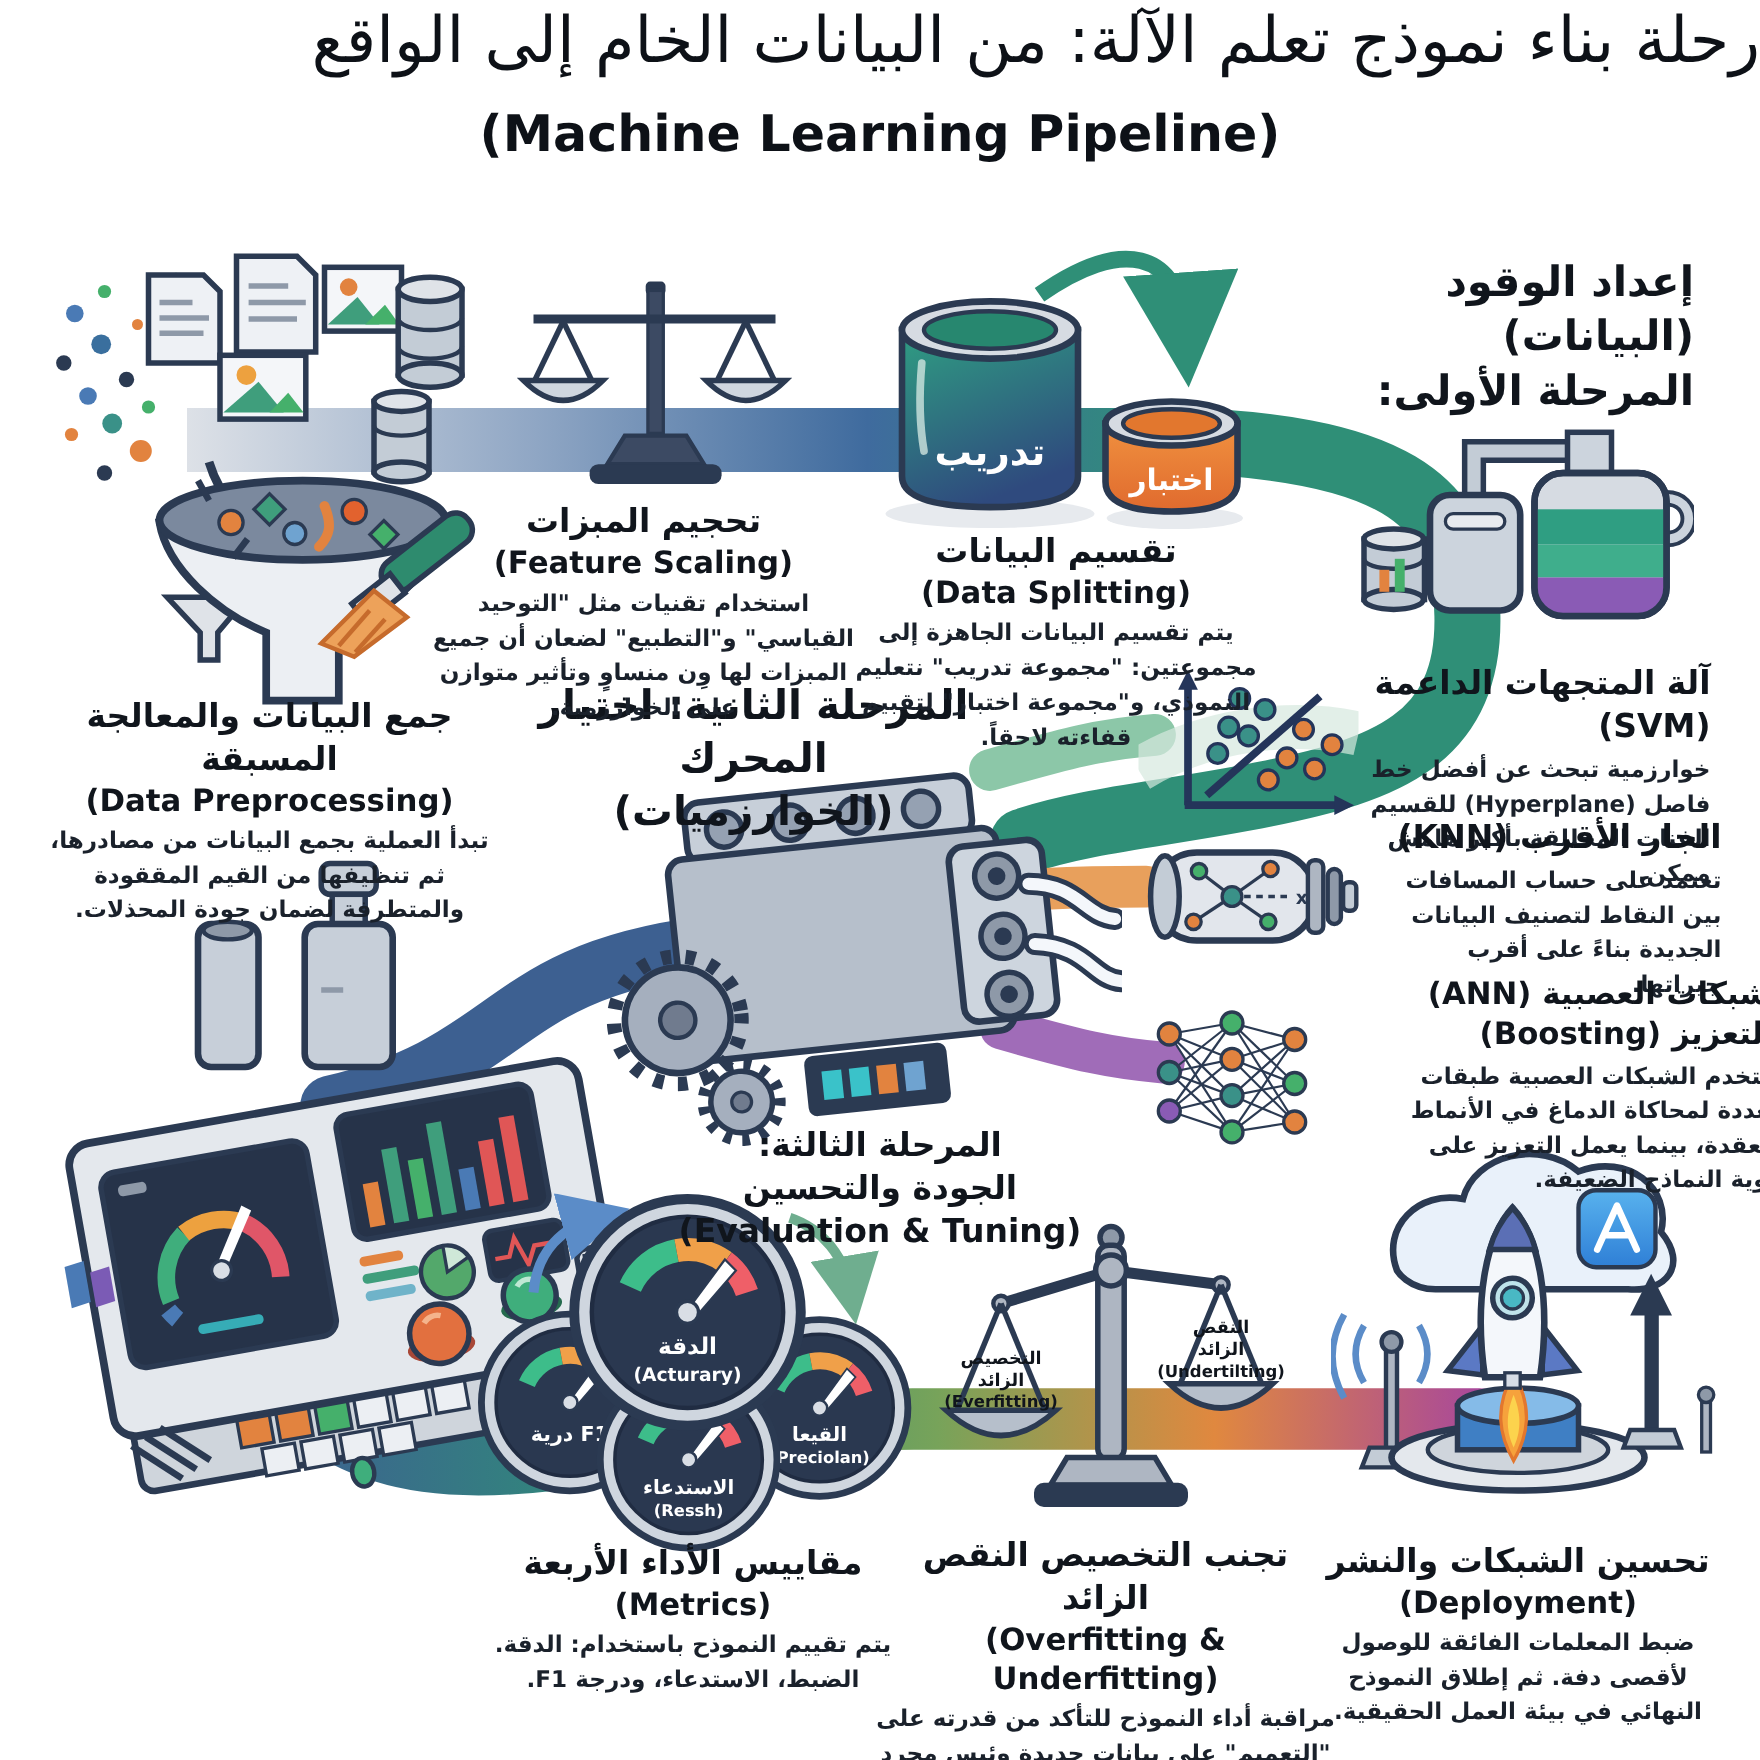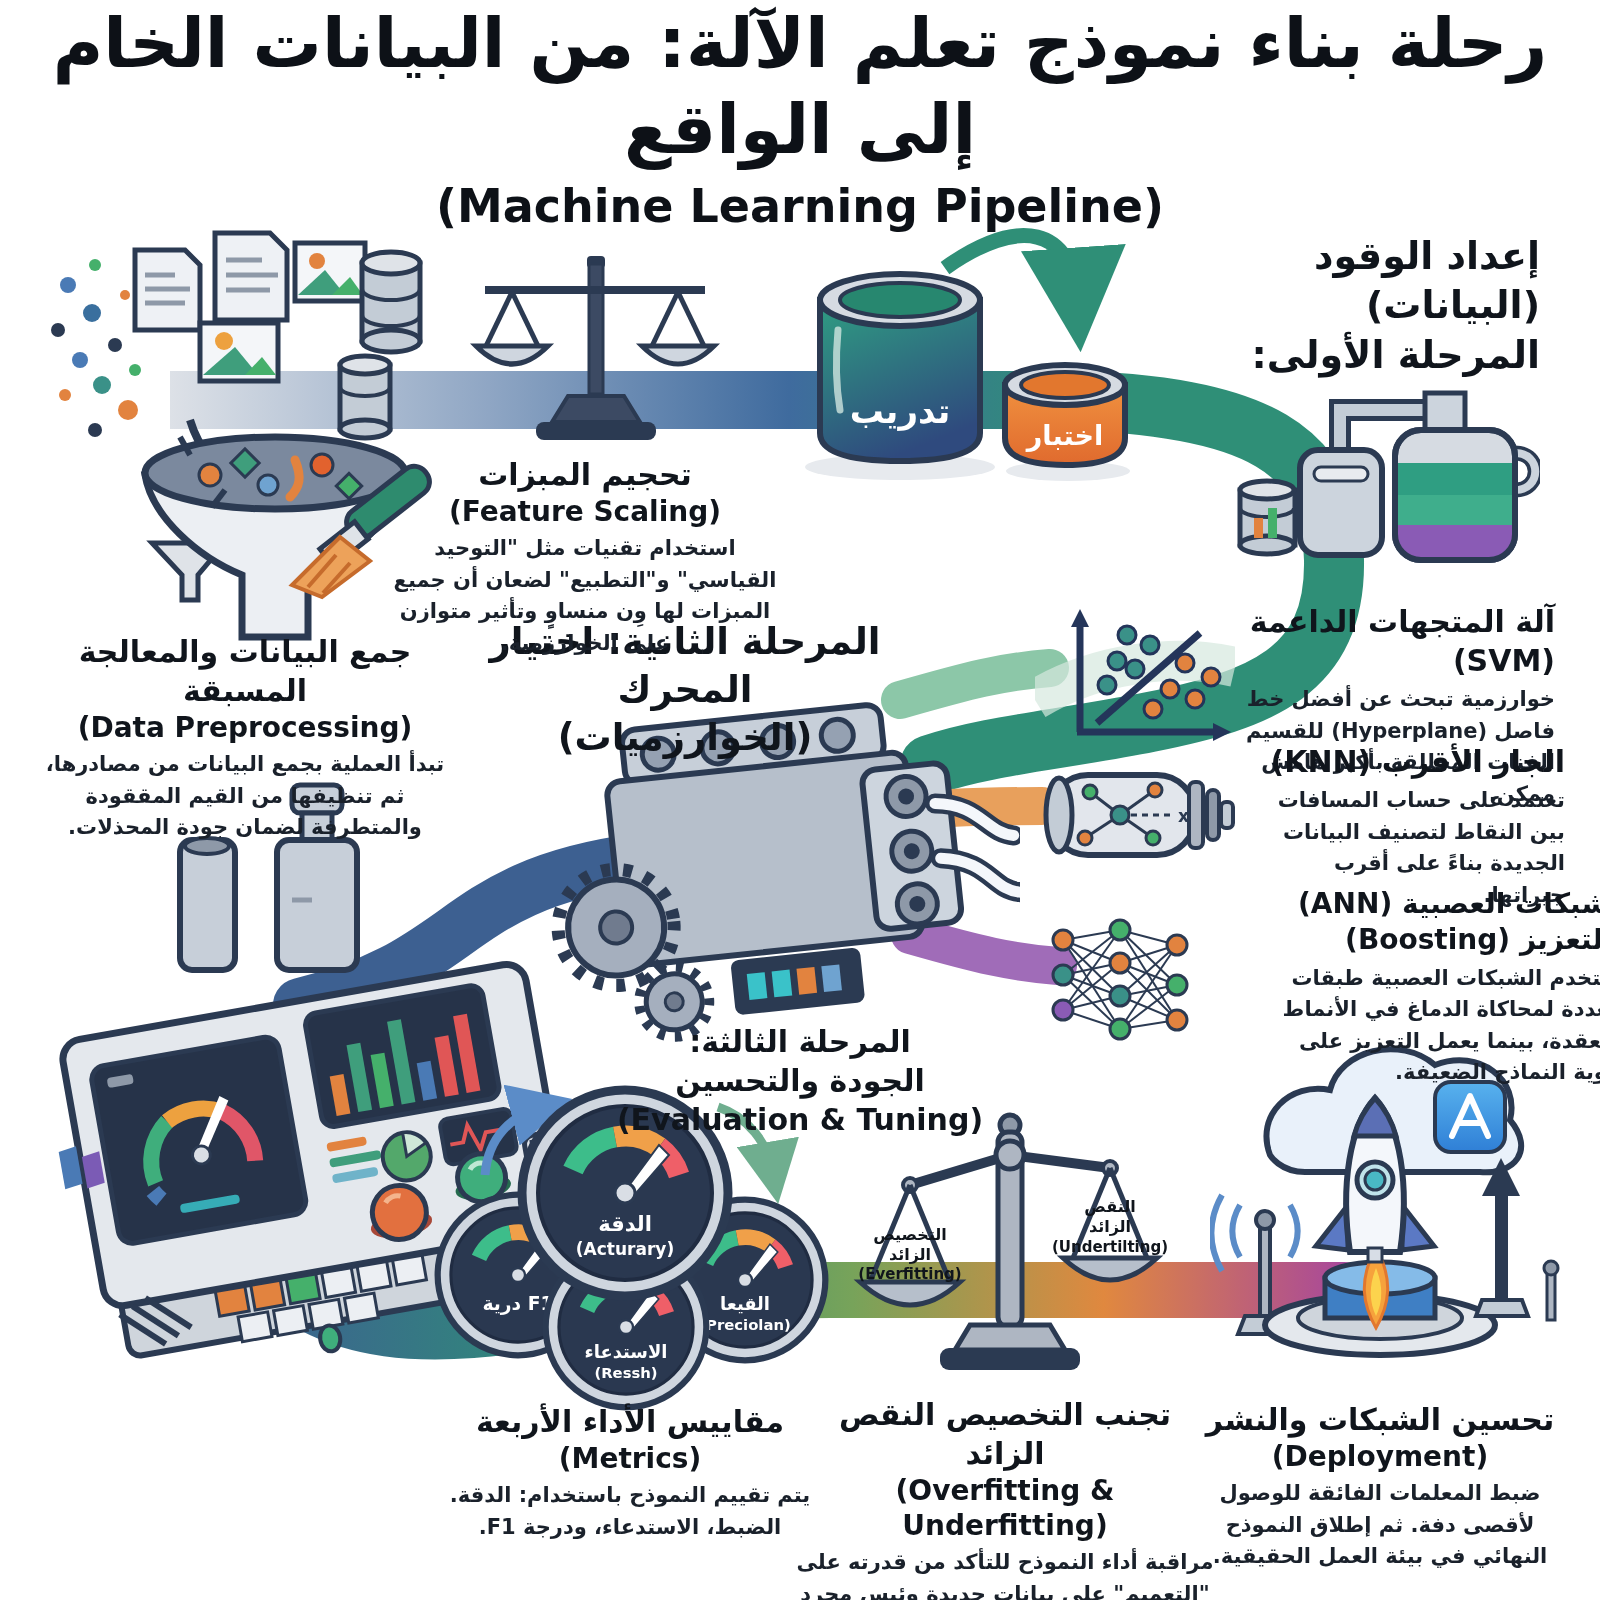--- a/index.html
+++ b/index.html
@@ -1,22 +1,22 @@
 <!DOCTYPE html>
 <html><head>
 <meta charset="utf-8">
 <style>
   html,body{margin:0;padding:0;background:#ffffff;}
   #canvas{position:relative;width:1600px;height:1600px;background:#ffffff;overflow:hidden;
           font-family:"DejaVu Sans",sans-serif;}
   .abs{position:absolute;}
   svg{display:block;}
   svg text{font-family:"DejaVu Sans",sans-serif;}
-  .title-ar{font-size:69px;font-weight:bold;color:#0d1117;text-align:center;direction:rtl;line-height:1.25;}
-  .title-en{font-size:46px;font-weight:bold;color:#0d1117;text-align:center;line-height:1.2;margin-top:6px;}
+  .title-ar{font-size:58px;font-weight:normal;color:#0d1117;text-align:right;direction:rtl;line-height:1.25;}
+  .title-en{font-size:46px;font-weight:bold;color:#0d1117;text-align:center;line-height:1.2;margin-top:21px;}
   .stage{font-weight:bold;color:#10151c;direction:rtl;line-height:1.3;}
   .h-ar{font-size:30px;font-weight:bold;color:#10151c;direction:rtl;line-height:1.3;}
   .h-en{font-size:28px;font-weight:bold;color:#10151c;line-height:1.25;}
   .desc{font-size:21px;font-weight:700;color:#1a212b;direction:rtl;line-height:1.5;margin-top:4px;}
   .tc{text-align:center;}
   .tr{text-align:right;}
   .z0{z-index:0}.z1{z-index:1}.z2{z-index:2}
 </style>
 </head>
 <body>
@@ -579,20 +579,25 @@
     <div class="h-en">(Data Preprocessing)</div>
     <div class="desc">تبدأ العملية بجمع البيانات من مصادرها، ثم تنظيفها من القيم المققودة والمتطرفة لضمان جودة المحذلات.</div>
   </div>
 
   <div class="abs z2 tc" style="left:390px;top:455px;width:390px">
     <div class="h-ar">تحجيم المبزات</div>
     <div class="h-en">(Feature Scaling)</div>
     <div class="desc">استخدام تقنيات مثل "التوحيد القياسي" و"التطبيع" لضعان أن جميع المبزات لها وِن منساوٍ وتأثير متوازن على الخوارزمية.</div>
   </div>
 
+  <div class="abs z2 tc" style="left:765px;top:482px;width:390px">
+    <div class="h-ar">تقسيم البيانات</div>
+    <div class="h-en">(Data Splitting)</div>
+    <div class="desc">يتم تقسيم البيانات الجاهزة إلى مجموعتين: "مجموعة تدريب" نتعليم النموذي، و"مجموعة اختبار" لتقبيم قفاءته لاحقاً.</div>
+  </div>
 
   <div class="abs z2 tr" style="left:1195px;top:602px;width:360px">
     <div class="h-ar">آلة المتجهات الداعمة (SVM)</div>
     <div class="desc">خوارزمية تبحث عن أفضل خط فاصل (Hyperplane) للقسيم الفنات المخللقة بأكبر هامش ممكن.</div>
   </div>
 
   <div class="abs z2 tr" style="left:1265px;top:742px;width:300px">
     <div class="h-ar">الجار الأقرب (KNN)</div>
     <div class="desc">تعتمد على حساب المسافات بين النقاط لتصنيف البيانات الجديدة بناءً على أقرب جيراتها.</div>
   </div>

